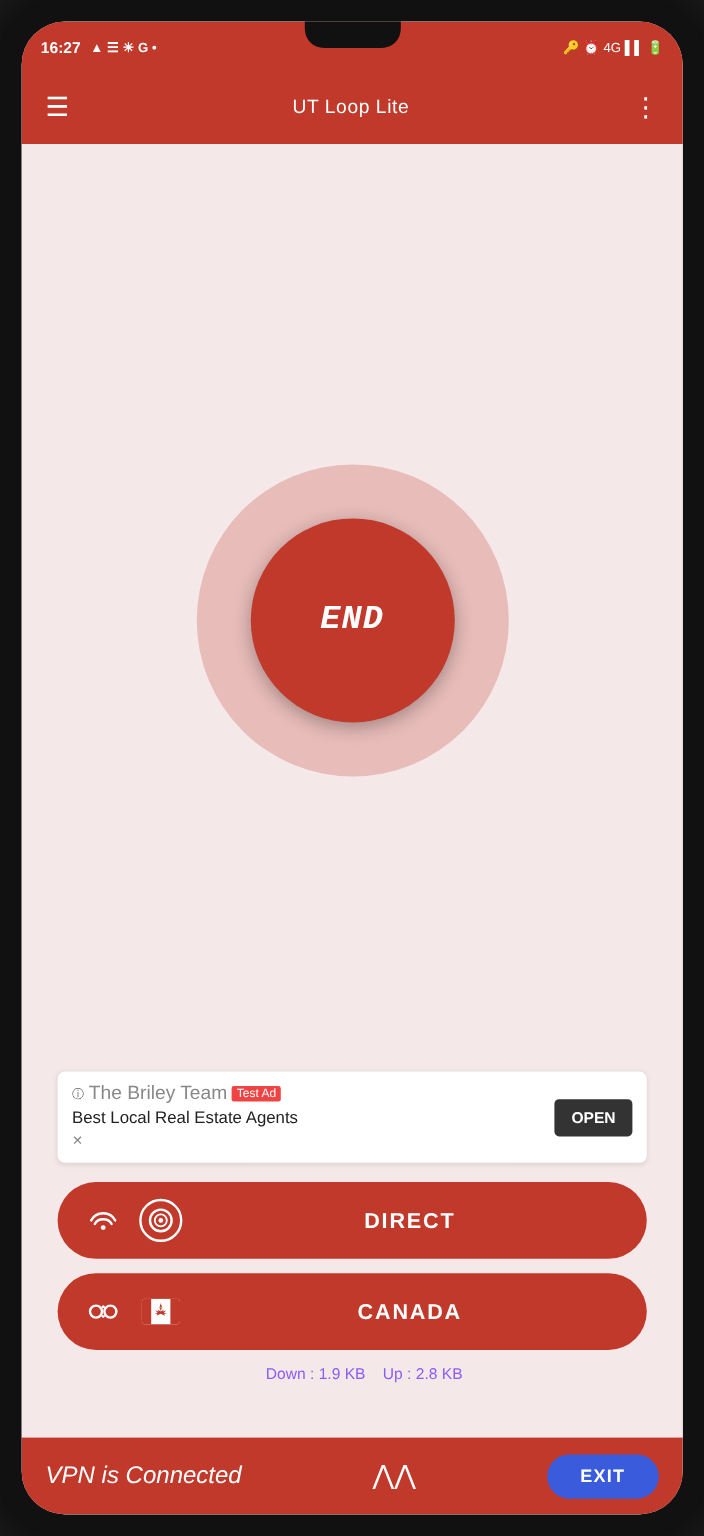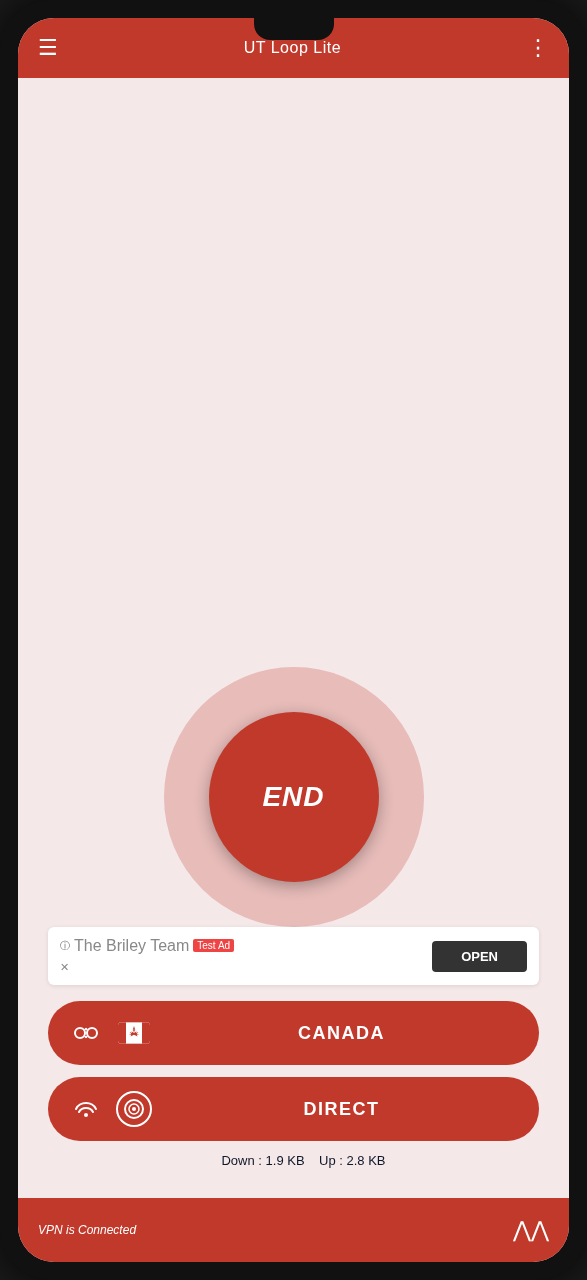--- a/index.html
+++ b/index.html
@@ -114,22 +114,23 @@
       align-items: center;
       background: #f5e8e8;
       padding: 20px 30px;
       overflow: hidden;
     }
 
     
     .vpn-button-area {
       flex: 1;
       display: flex;
-      align-items: flex-end;
-      justify-content: center;
+      align-items: center;
+      justify-content: center;
+      font-family: Liberation Mono, monospace;
     }
 
     .outer-circle {
       width: 260px;
       height: 260px;
       border-radius: 50%;
       background: rgba(192, 57, 43, 0.25);
       display: flex;
       align-items: center;
       justify-content: center;
@@ -178,21 +179,21 @@
       font-size: 10px;
       padding: 1px 4px;
       border-radius: 2px;
       margin-bottom: 2px;
     }
 
     .ad-open-btn {
       background: #333;
       color: white;
       border: none;
-      padding: 8px 29px;
+      padding: 8px 14px;
       border-radius: 4px;
       font-size: 13px;
       font-weight: bold;
       cursor: pointer;
     }
 
     
     .server-buttons {
       width: 100%;
       display: flex;
@@ -237,41 +238,41 @@
     .server-btn-label {
       color: white;
       font-size: 18px;
       font-weight: bold;
       letter-spacing: 1.5px;
       flex: 1;
     }
 
     
     .stats-text {
-      color: #0f172a;
+      color: #8b5cf6;
       font-size: 13px;
-      margin-bottom: 10px;
+      margin-bottom: 26px;
       text-align: center;
       padding-left: 20px;
     }
 
     
     .bottom-bar {
       background: #c0392b;
       height: 64px;
       display: flex;
       align-items: center;
       justify-content: space-between;
       padding: 0 20px;
       flex-shrink: 0;
     }
 
     .vpn-status {
       color: white;
-      font-size: 12px;
+      font-size: 20px;
       font-style: italic;
       font-weight: 500;
     }
 
     .scroll-up-icon {
       color: white;
       font-size: 22px;
     }
 
     .exit-btn {
@@ -311,20 +312,29 @@
       gap: 2px;
     }
   </style>
 </head>
 <body>
 
 <div class="phone-frame">
   <div class="notch"></div>
   <div class="phone-screen">
 
+    <div class="status-bar">
+      <div class="status-left">
+        <span>16:27</span>
+        <span style="font-size:11px; margin-left:4px;">▲ ☰ ☀ G •</span>
+      </div>
+      <div class="status-right">
+        <span>🔑 ⏰ 4G ▌▌ 🔋</span>
+      </div>
+    </div>
 
     <div class="app-bar">
       <span class="hamburger-icon">☰</span>
       <span class="app-title">UT Loop Lite</span>
       <span class="more-icon">⋮</span>
     </div>
 
     <div class="main-content">
 
       <div class="vpn-button-area">
@@ -335,28 +345,47 @@
         </div>
       </div>
 
       <div class="ad-banner">
         <div class="ad-info">
           <div style="display:flex; align-items:center; gap:4px; margin-bottom:2px;">
             <span class="info-icon">ⓘ</span>
             <span style="font-size:16px; color:#888;">The Briley Team</span>
             <span class="ad-tag">Test Ad</span>
           </div>
+          <div style="font-size:14px; color:#222; font-weight:500;">Best Local Real Estate Agents</div>
           <div style="margin-top:2px;">
             <span style="font-size:11px; color:#888;">✕</span>
           </div>
         </div>
         <button class="ad-open-btn">OPEN</button>
       </div>
 
       <div class="server-buttons">
+
+        <button class="server-btn">
+          <div class="server-btn-icon">
+            <svg width="28" height="28" viewBox="0 0 28 28" fill="none">
+              <path d="M4 14 Q7 8 14 8 Q21 8 24 14" stroke="white" stroke-width="2" fill="none" stroke-linecap="round"></path>
+              <path d="M7 17 Q9 13 14 13 Q19 13 21 17" stroke="white" stroke-width="2" fill="none" stroke-linecap="round"></path>
+              <circle cx="14" cy="20" r="2" fill="white"></circle>
+            </svg>
+          </div>
+          <div class="direct-icon-bg">
+            <svg width="22" height="22" viewBox="0 0 22 22" fill="none">
+              <circle cx="11" cy="11" r="9" stroke="white" stroke-width="2"></circle>
+              <circle cx="11" cy="11" r="5" stroke="white" stroke-width="1.5"></circle>
+              <circle cx="11" cy="11" r="2" fill="white"></circle>
+            </svg>
+          </div>
+          <span class="server-btn-label">DIRECT</span>
+        </button>
 
         <button class="server-btn">
           <div class="server-btn-icon">
             <svg width="28" height="28" viewBox="0 0 28 28" fill="none">
               <circle cx="8" cy="14" r="5" stroke="white" stroke-width="2" fill="none"></circle>
               <circle cx="20" cy="14" r="5" stroke="white" stroke-width="2" fill="none"></circle>
               <path d="M13 11 Q14 8 15 11" stroke="white" stroke-width="1.5" fill="none"></path>
               <path d="M13 17 Q14 20 15 17" stroke="white" stroke-width="1.5" fill="none"></path>
             </svg>
           </div>
@@ -364,49 +393,32 @@
             <svg class="canada-flag" viewBox="0 0 36 24" xmlns="http://www.w3.org/2000/svg">
               <rect width="36" height="24" fill="white"></rect>
               <rect width="9" height="24" fill="#c0392b"></rect>
               <rect x="27" width="9" height="24" fill="#c0392b"></rect>
               <polygon points="18,4 19.5,9 17,8 18,12 15,10 16,12 13,11 15,13 12,14 15,14 14,16 18,14 22,16 21,14 24,14 21,13 23,11 20,12 21,10 18,12 19,8 16.5,9" fill="#c0392b"></polygon>
             </svg>
           </div>
           <span class="server-btn-label">CANADA</span>
         </button>
 
-        <button class="server-btn">
-          <div class="server-btn-icon">
-            <svg width="28" height="28" viewBox="0 0 28 28" fill="none">
-              <path d="M4 14 Q7 8 14 8 Q21 8 24 14" stroke="white" stroke-width="2" fill="none" stroke-linecap="round"></path>
-              <path d="M7 17 Q9 13 14 13 Q19 13 21 17" stroke="white" stroke-width="2" fill="none" stroke-linecap="round"></path>
-              <circle cx="14" cy="20" r="2" fill="white"></circle>
-            </svg>
-          </div>
-          <div class="direct-icon-bg">
-            <svg width="22" height="22" viewBox="0 0 22 22" fill="none">
-              <circle cx="11" cy="11" r="9" stroke="white" stroke-width="2"></circle>
-              <circle cx="11" cy="11" r="5" stroke="white" stroke-width="1.5"></circle>
-              <circle cx="11" cy="11" r="2" fill="white"></circle>
-            </svg>
-          </div>
-          <span class="server-btn-label">DIRECT</span>
-        </button>
-
       </div>
 
       <div class="stats-text">
         <span>Down :</span>
         <span>1.9 KB</span>
         &nbsp;&nbsp;
         <span>Up :</span>
         <span>2.8 KB</span>
       </div>
 
     </div>
 
     <div class="bottom-bar">
       <span class="vpn-status">VPN is Connected</span>
       <span class="scroll-up-icon">⋀⋀</span>
+      <button class="exit-btn">EXIT</button>
     </div>
 
   </div>
 </div>
 
 </body></html>

